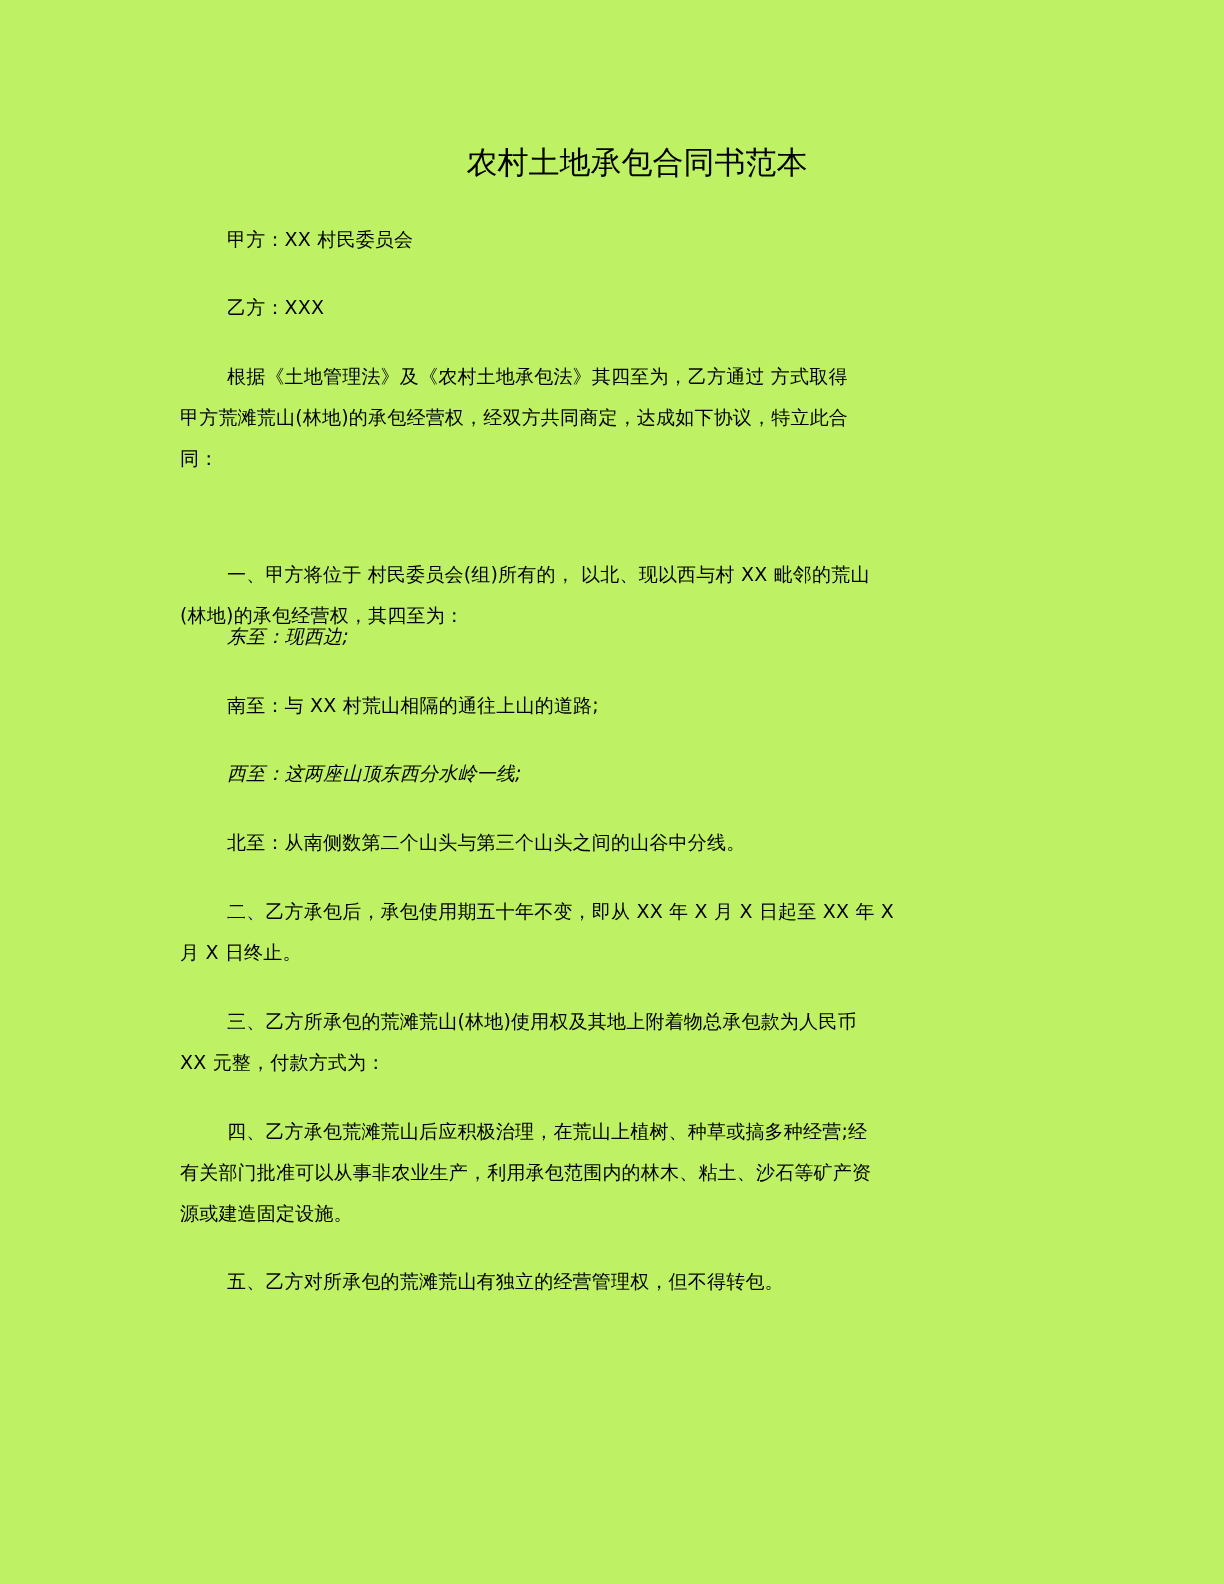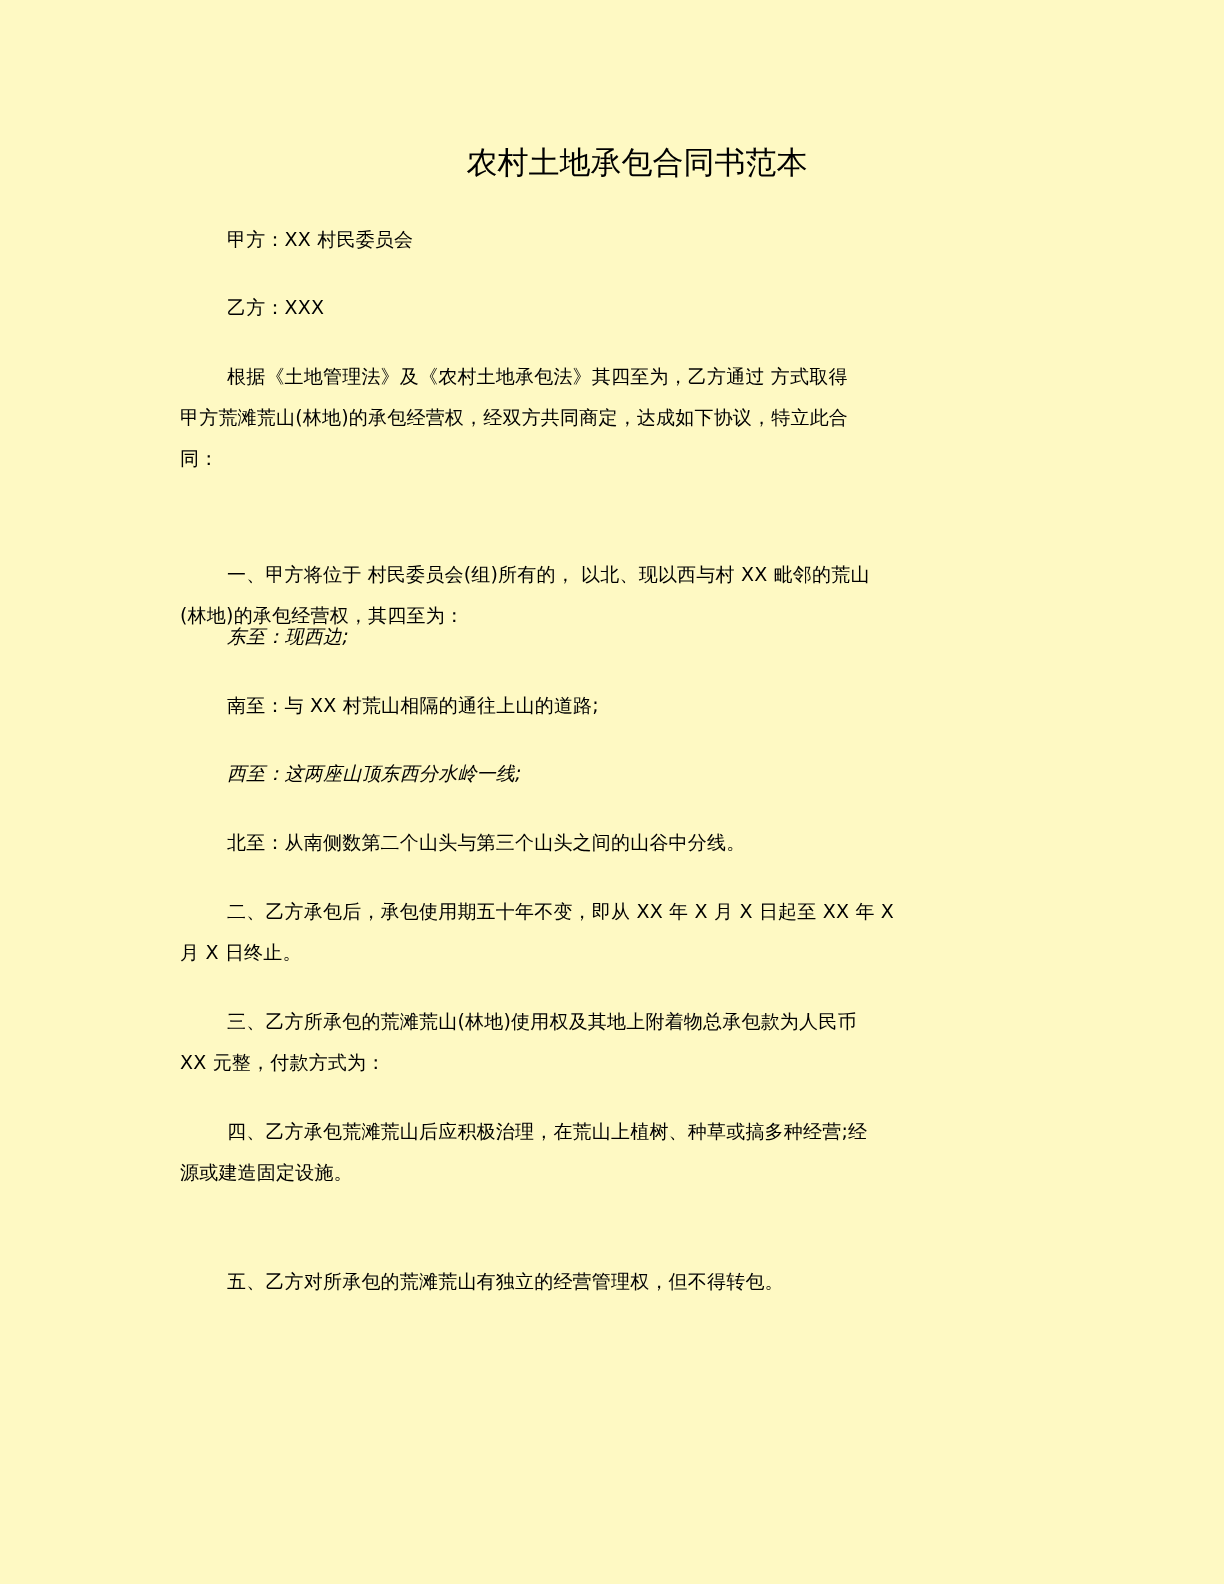--- a/index.html
+++ b/index.html
@@ -14,21 +14,21 @@
       overflow: hidden;
       color: #000000;
       font-family: "DejaVu Sans", "Liberation Sans", sans-serif;
     }
     .page {
       position: absolute;
       left: 0;
       top: 0;
       width: 1224px;
       height: 1584px;
-      background: #fef9c3;
+      background: #bef264;
     }
     .title {
       position: absolute;
       left: 0;
       width: 1274px;
       top: 140px;
       text-align: center;
       font-size: 31px;
       line-height: 44px;
       letter-spacing: 0px;
@@ -103,20 +103,21 @@
     <span class="line cont">XX 元整，付款方式为：</span>
   </p>
 
   <p class="para" style="top:891px;">
     <span class="line">二、乙方承包后，承包使用期五十年不变，即从 XX 年 X 月 X 日起至 XX 年 X</span>
     <span class="line cont">月 X 日终止。</span>
   </p>
 
   <p class="para" style="top:1111px;">
     <span class="line">四、乙方承包荒滩荒山后应积极治理，在荒山上植树、种草或搞多种经营;经</span>
+    <span class="line cont">有关部门批准可以从事非农业生产，利用承包范围内的林木、粘土、沙石等矿产资</span>
     <span class="line cont">源或建造固定设施。</span>
   </p>
 
   <p class="para" style="top:1261px;">
     <span class="line">五、乙方对所承包的荒滩荒山有独立的经营管理权，但不得转包。</span>
   </p>
 
 
 </div>
 

